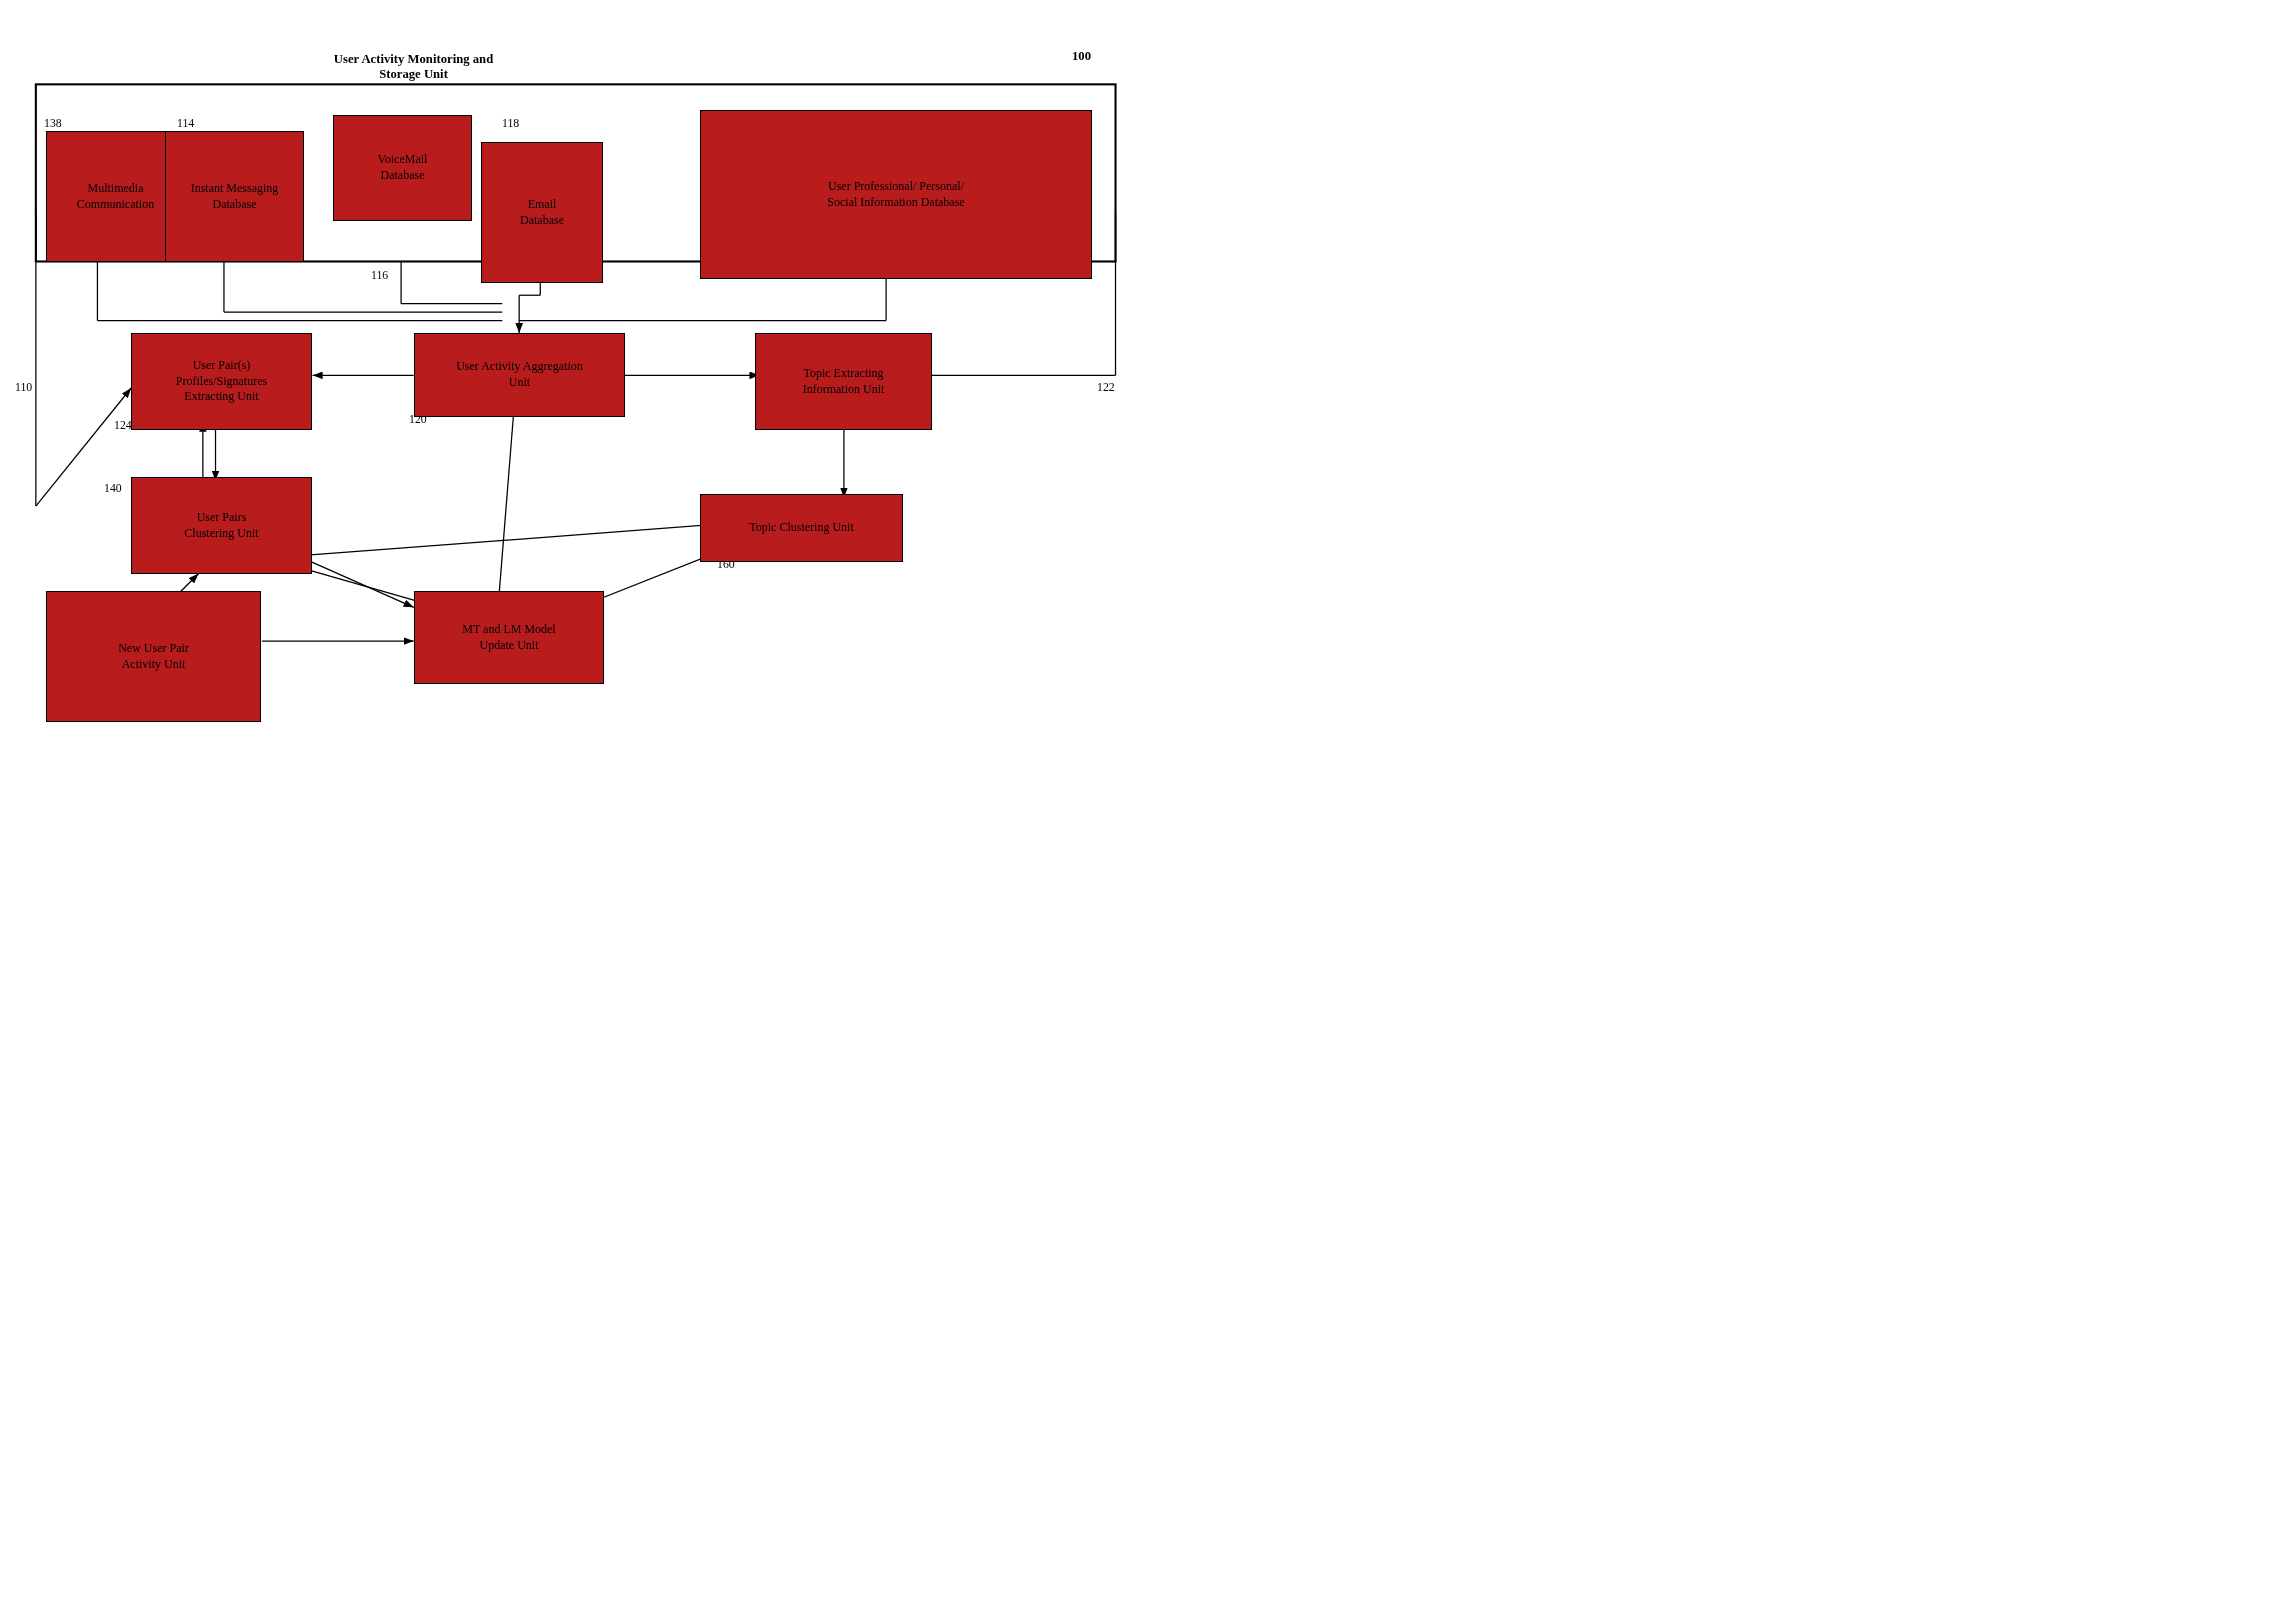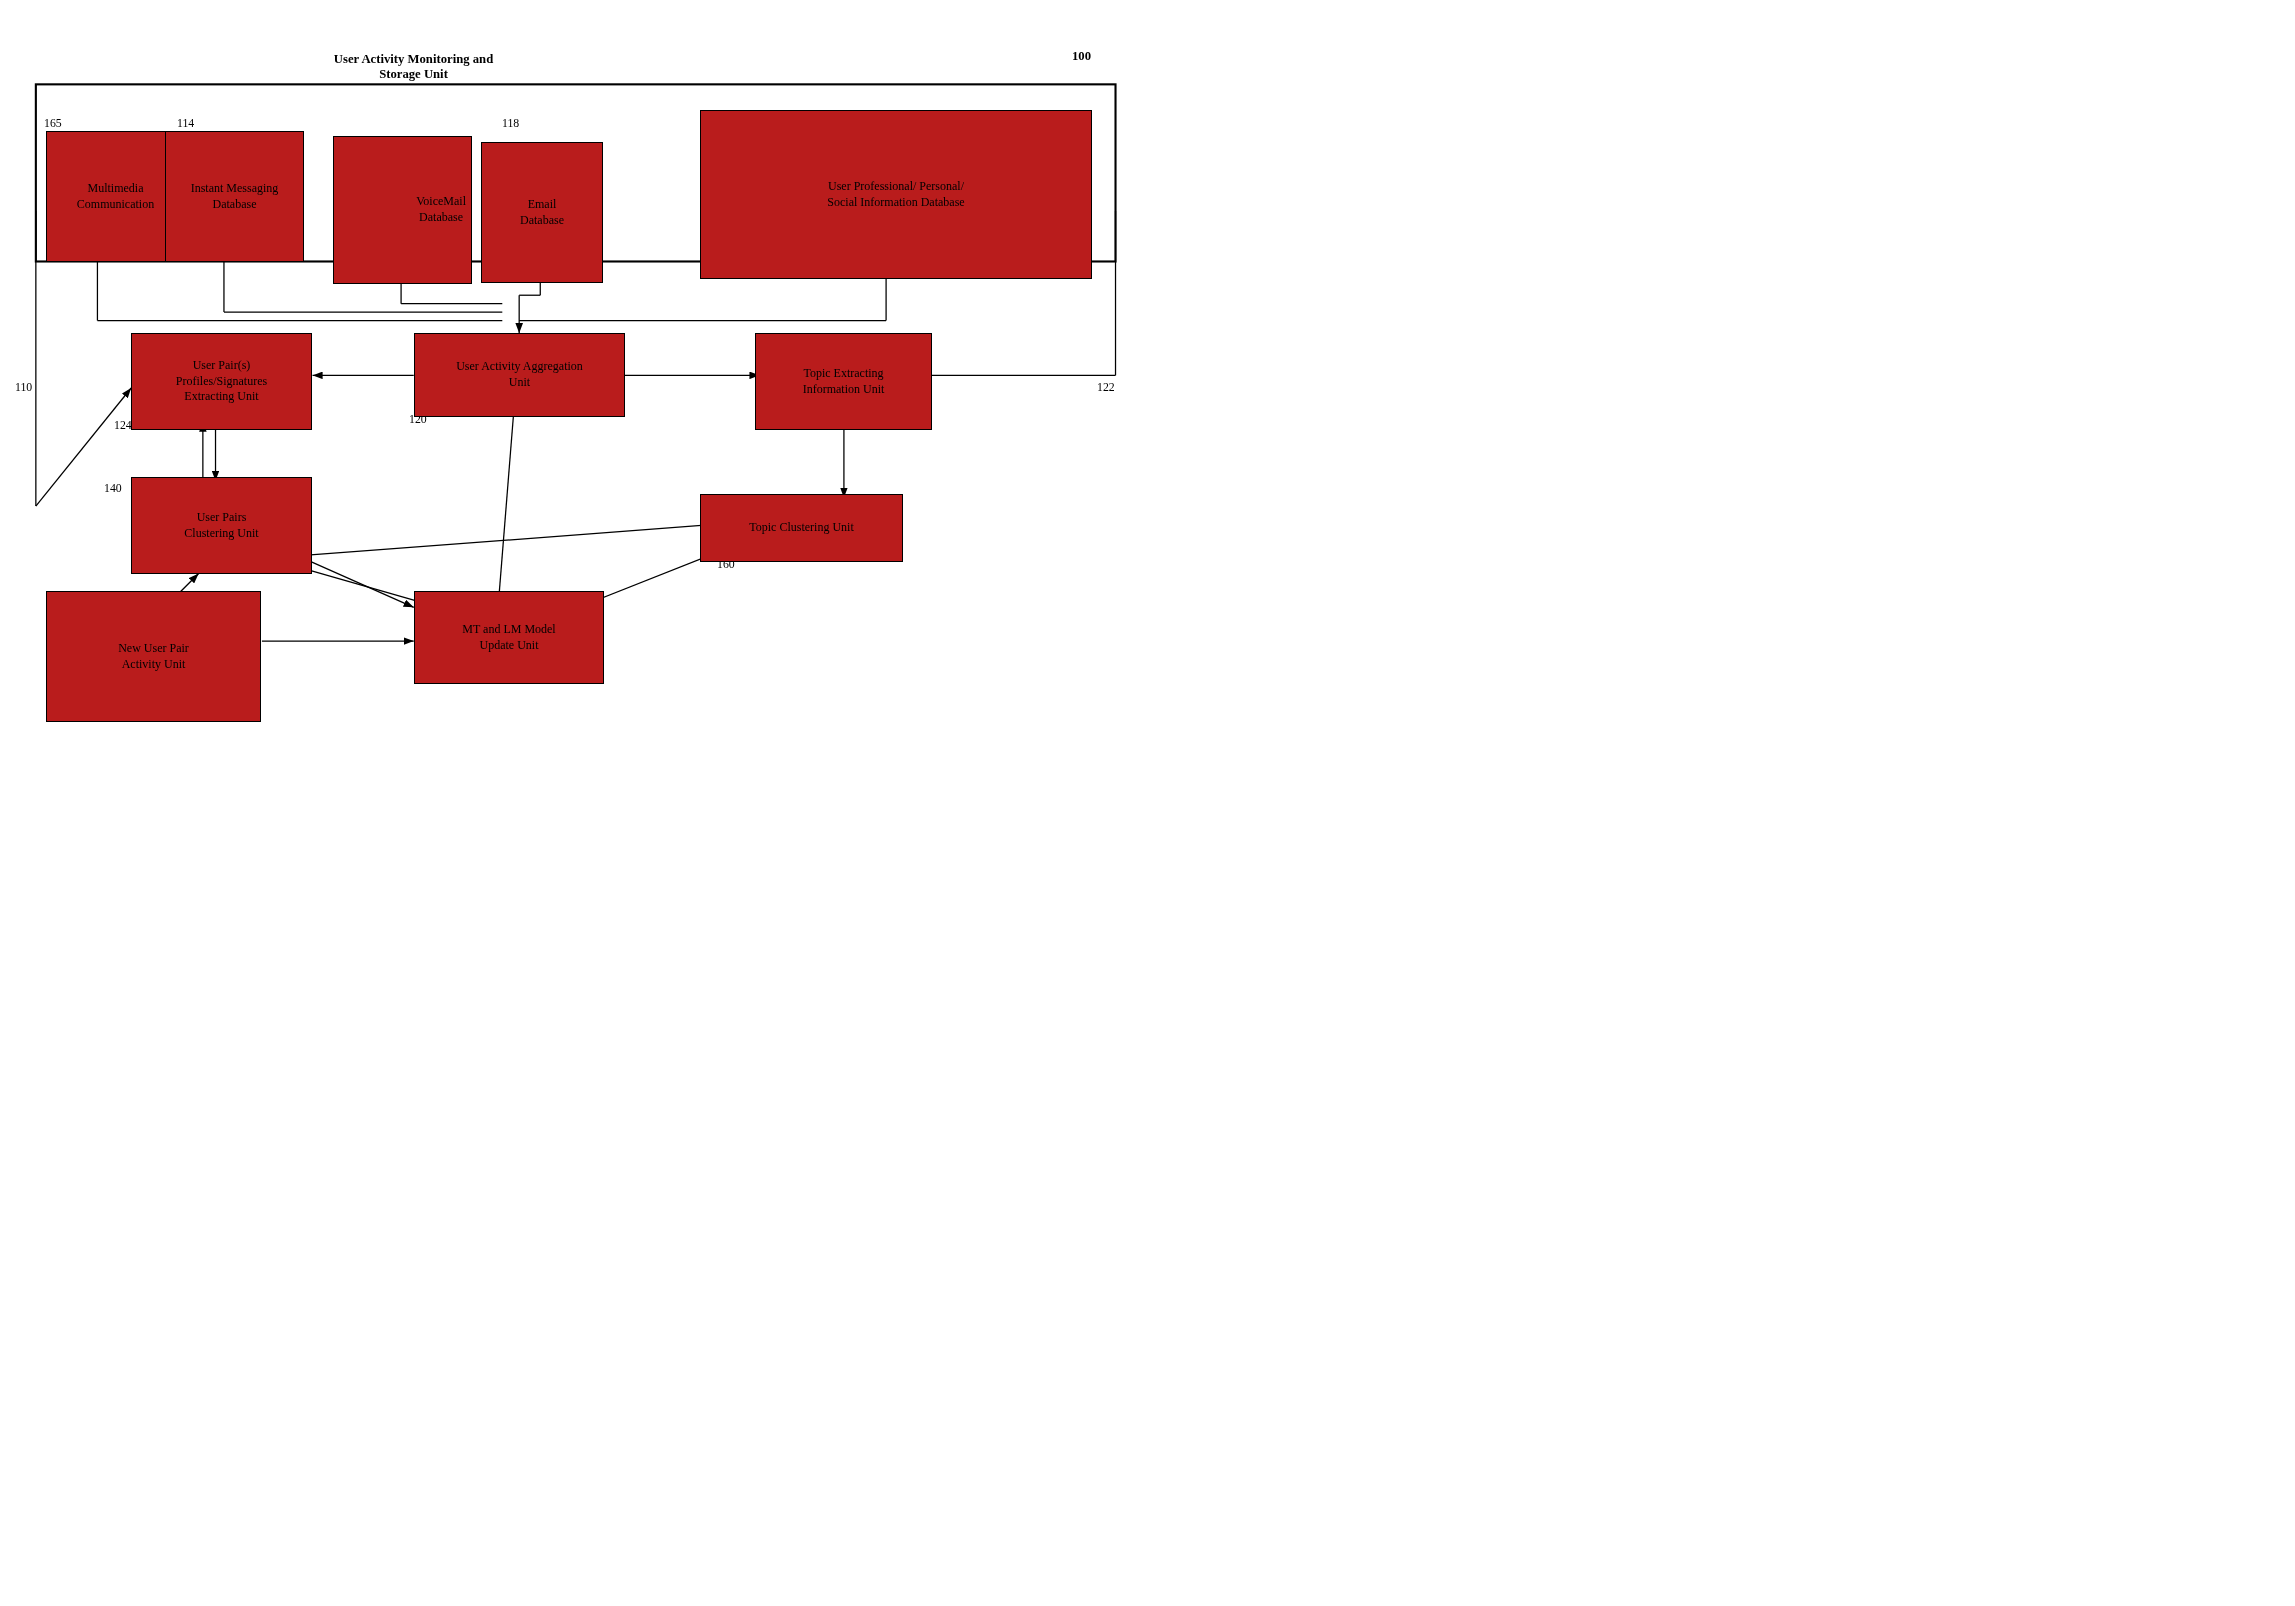--- a/index.html
+++ b/index.html
@@ -116,21 +116,21 @@
 
     <line x1="1322" y1="250" x2="1322" y2="445" stroke="#000" stroke-width="1.5"></line>
     <line x1="1322" y1="445" x2="1090" y2="445" stroke="#000" stroke-width="1.5" marker-end="url(#arrowhead)"></line>
 
   </svg>
 
   <div class="label-bold" style="left:287px; top:52px; width:253px;">User Activity Monitoring and<br>Storage Unit</div>
 
   <div class="label-underline" style="left:1072px; top:49px;">100</div>
 
-  <div class="label" style="left:44px; top:116px;">165</div>
+  <div class="label" style="left:44px; top:116px;">138</div>
   <div class="label" style="left:177px; top:116px;">114</div>
   <div class="label" style="left:371px; top:268px;">116</div>
   <div class="label" style="left:502px; top:116px;text-align:right;">118</div>
   <div class="label" style="left:15px; top:380px;">110</div>
   <div class="label" style="left:397px; top:412px;margin-left:12px;">120</div>
   <div class="label" style="left:1097px; top:380px;">122</div>
   <div class="label" style="left:114px; top:418px;">124</div>
   <div class="label" style="left:104px; top:481px;">140</div>
   <div class="label" style="left:911px; top:418px;">150</div>
   <div class="label" style="left:717px; top:557px;">160</div>
@@ -138,21 +138,21 @@
   <div class="label" style="left:165px; top:705px;">180</div>
 
   <div class="box" style="left:46px; top:131px; width:139px; height:131px;">
     <span>Multimedia<br>Communication</span>
   </div>
 
   <div class="box" style="left:165px; top:131px; width:139px; height:131px;">
     <span>Instant Messaging<br>Database</span>
   </div>
 
-  <div class="box" style="left:333px; top:136px; width:139px; height:148px;justify-content:flex-end;">
+  <div class="box" style="left:333px; top:115px; width:139px; height:106px;">
     <span>VoiceMail<br>Database</span>
   </div>
 
   <div class="box" style="left:481px; top:142px; width:122px; height:141px;">
     <span>Email<br>Database</span>
   </div>
 
   <div class="box" style="left:700px; top:110px; width:392px; height:169px;">
     <span>User Professional/ Personal/<br>Social Information Database</span>
   </div>

